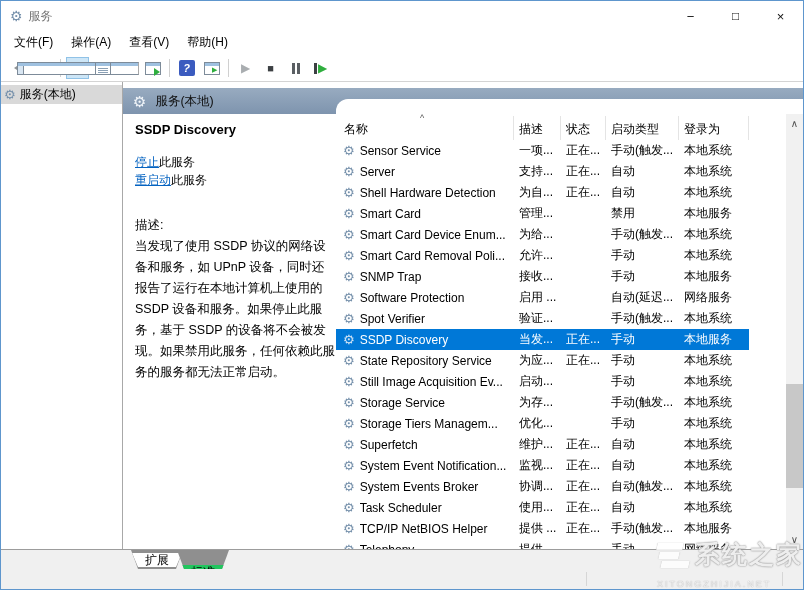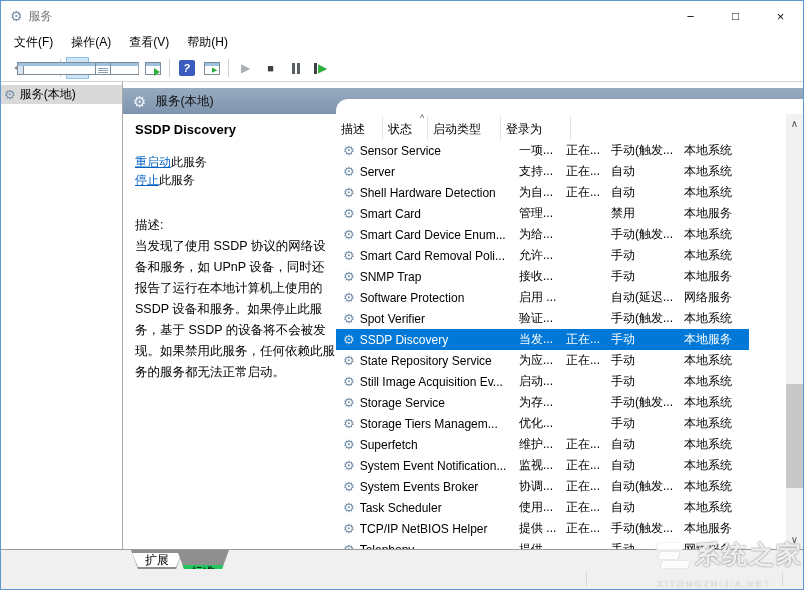--- a/index.html
+++ b/index.html
@@ -209,35 +209,36 @@
         <span class="band-title">服务(本地)</span>
         <span class="tabcurve"></span>
       </div>
 
       <div class="main-body">
 
         <div class="desc-pane">
           <div class="svc-title">SSDP Discovery</div>
           <div class="svc-links">
             <div>
-              <a href="#">重启动</a><span>此服务</span>
+              <a href="#">停止</a><span>此服务</span>
             </div>
             <div>
-              <a href="#">停止</a><span>此服务</span>
+              <a href="#">重启动</a><span>此服务</span>
             </div>
           </div>
           <div class="svc-desc">
             <div>描述:</div>
             <div>当发现了使用 SSDP 协议的网络设备和服务，如 UPnP 设备，同时还报告了运行在本地计算机上使用的 SSDP 设备和服务。如果停止此服务，基于 SSDP 的设备将不会被发现。如果禁用此服务，任何依赖此服务的服务都无法正常启动。</div>
           </div>
         </div>
 
         <div class="table-pane">
           <div class="thead">
             <span class="sort-caret">^</span>
+            <div class="th c-name">名称</div>
             <div class="th c-desc">描述</div>
             <div class="th c-status">状态</div>
             <div class="th c-start">启动类型</div>
             <div class="th c-logon">登录为</div>
           </div>
           <div class="tbody">
               <div class="trow">
                 <div class="tcell c-name">
                   <span class="gear">⚙</span>
                   <span>Sensor Service</span>

